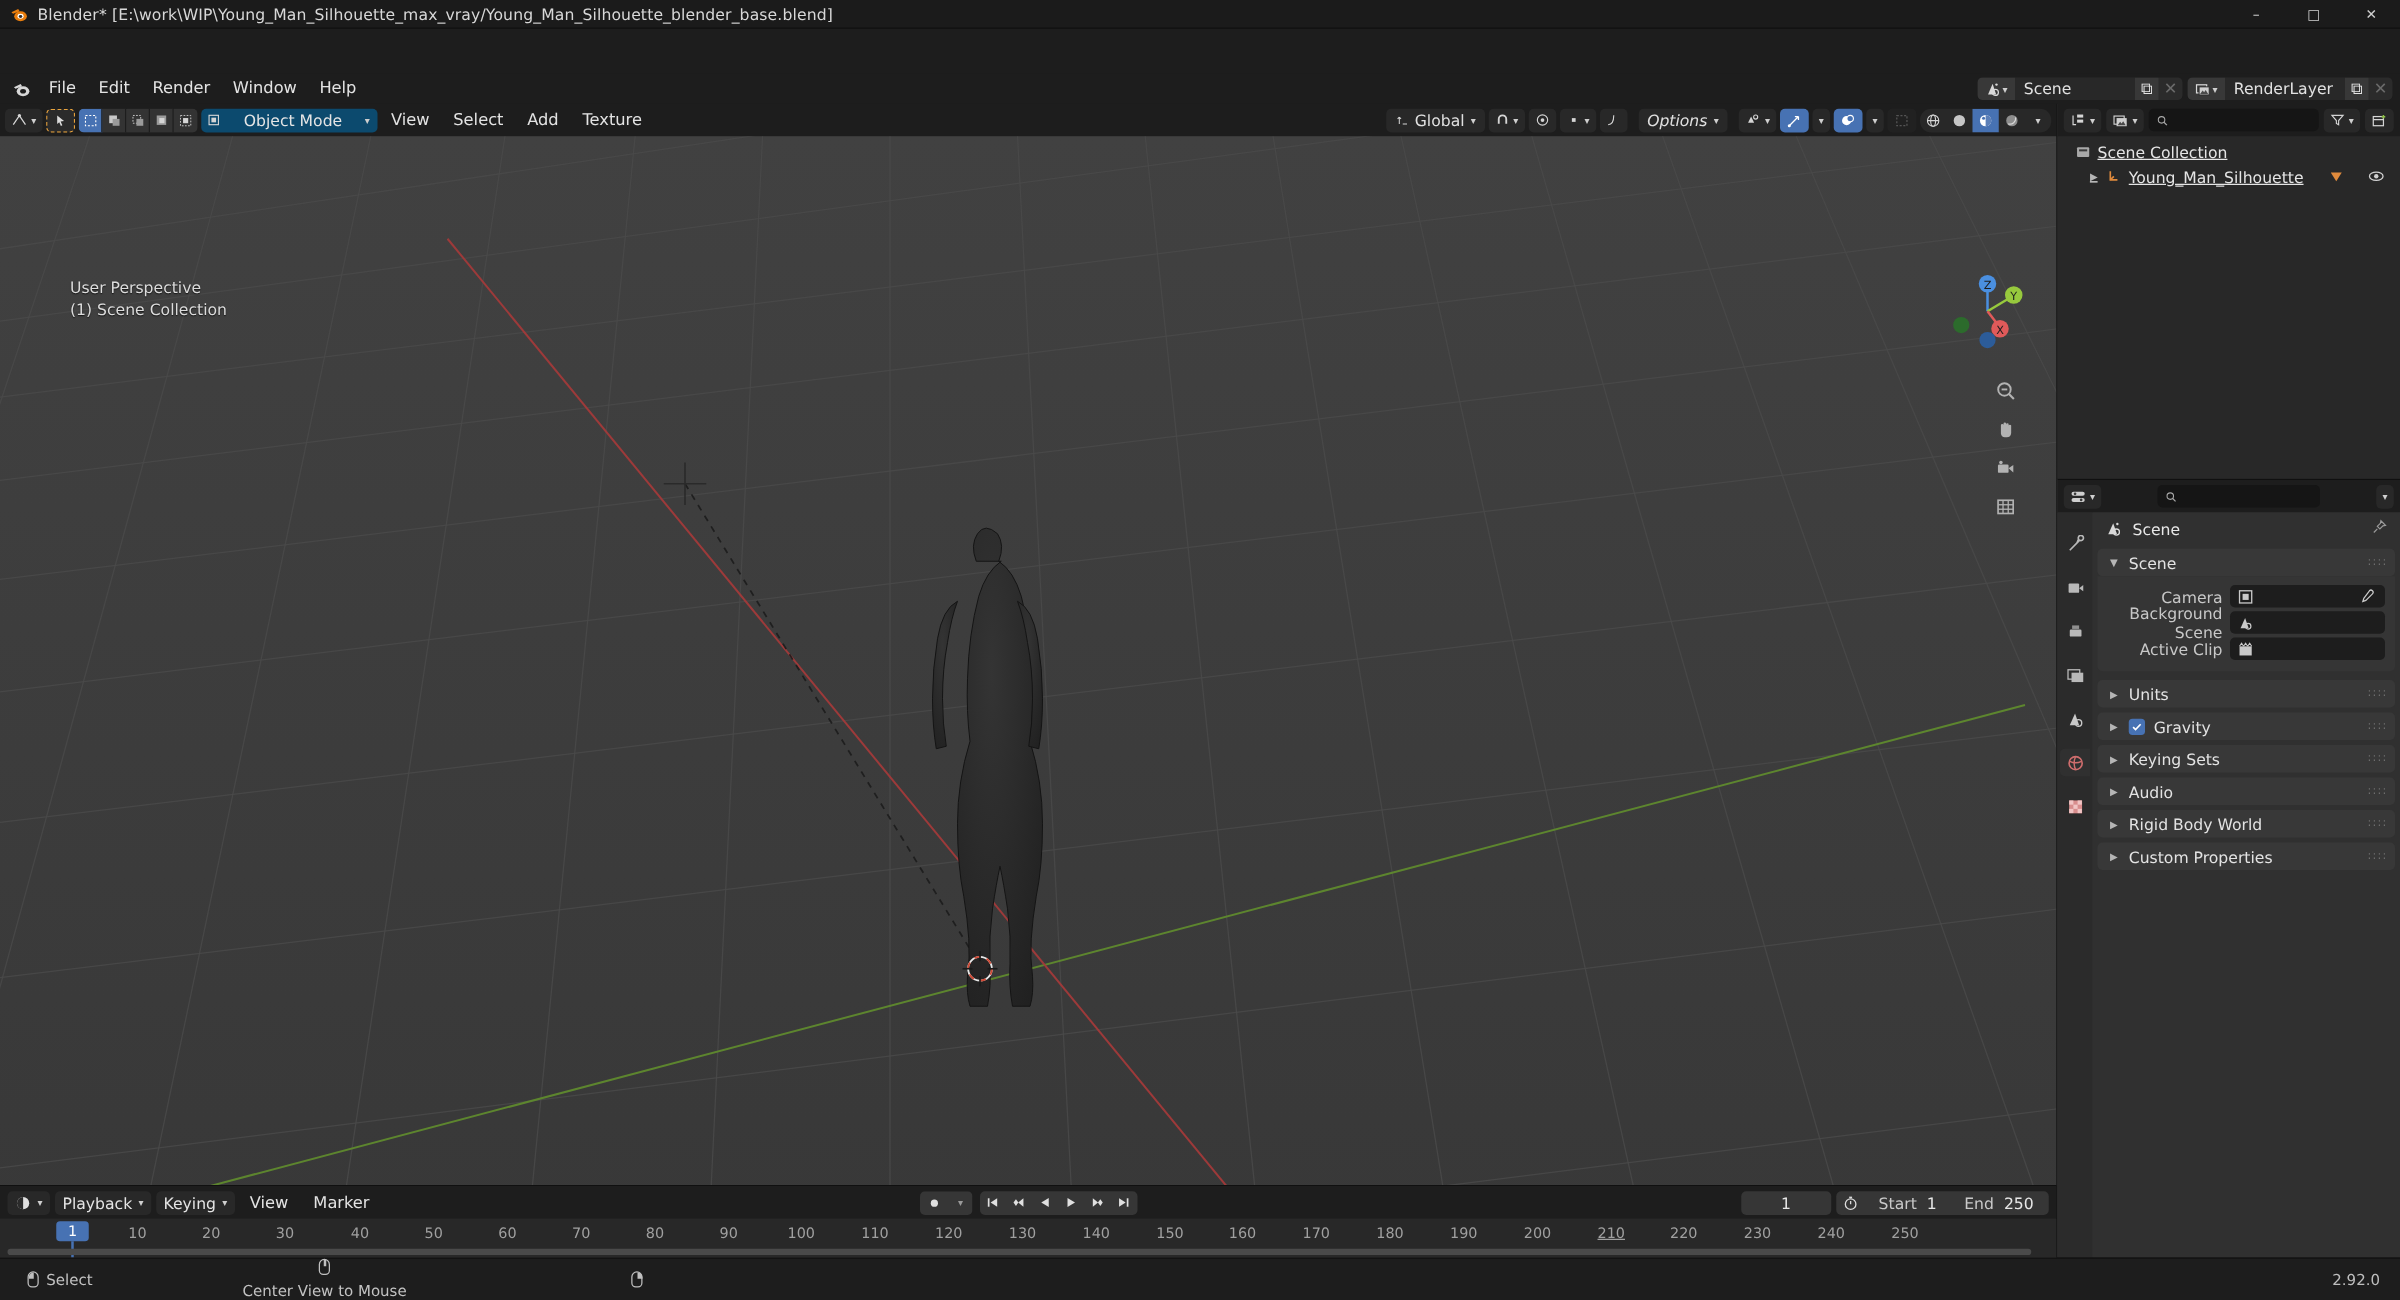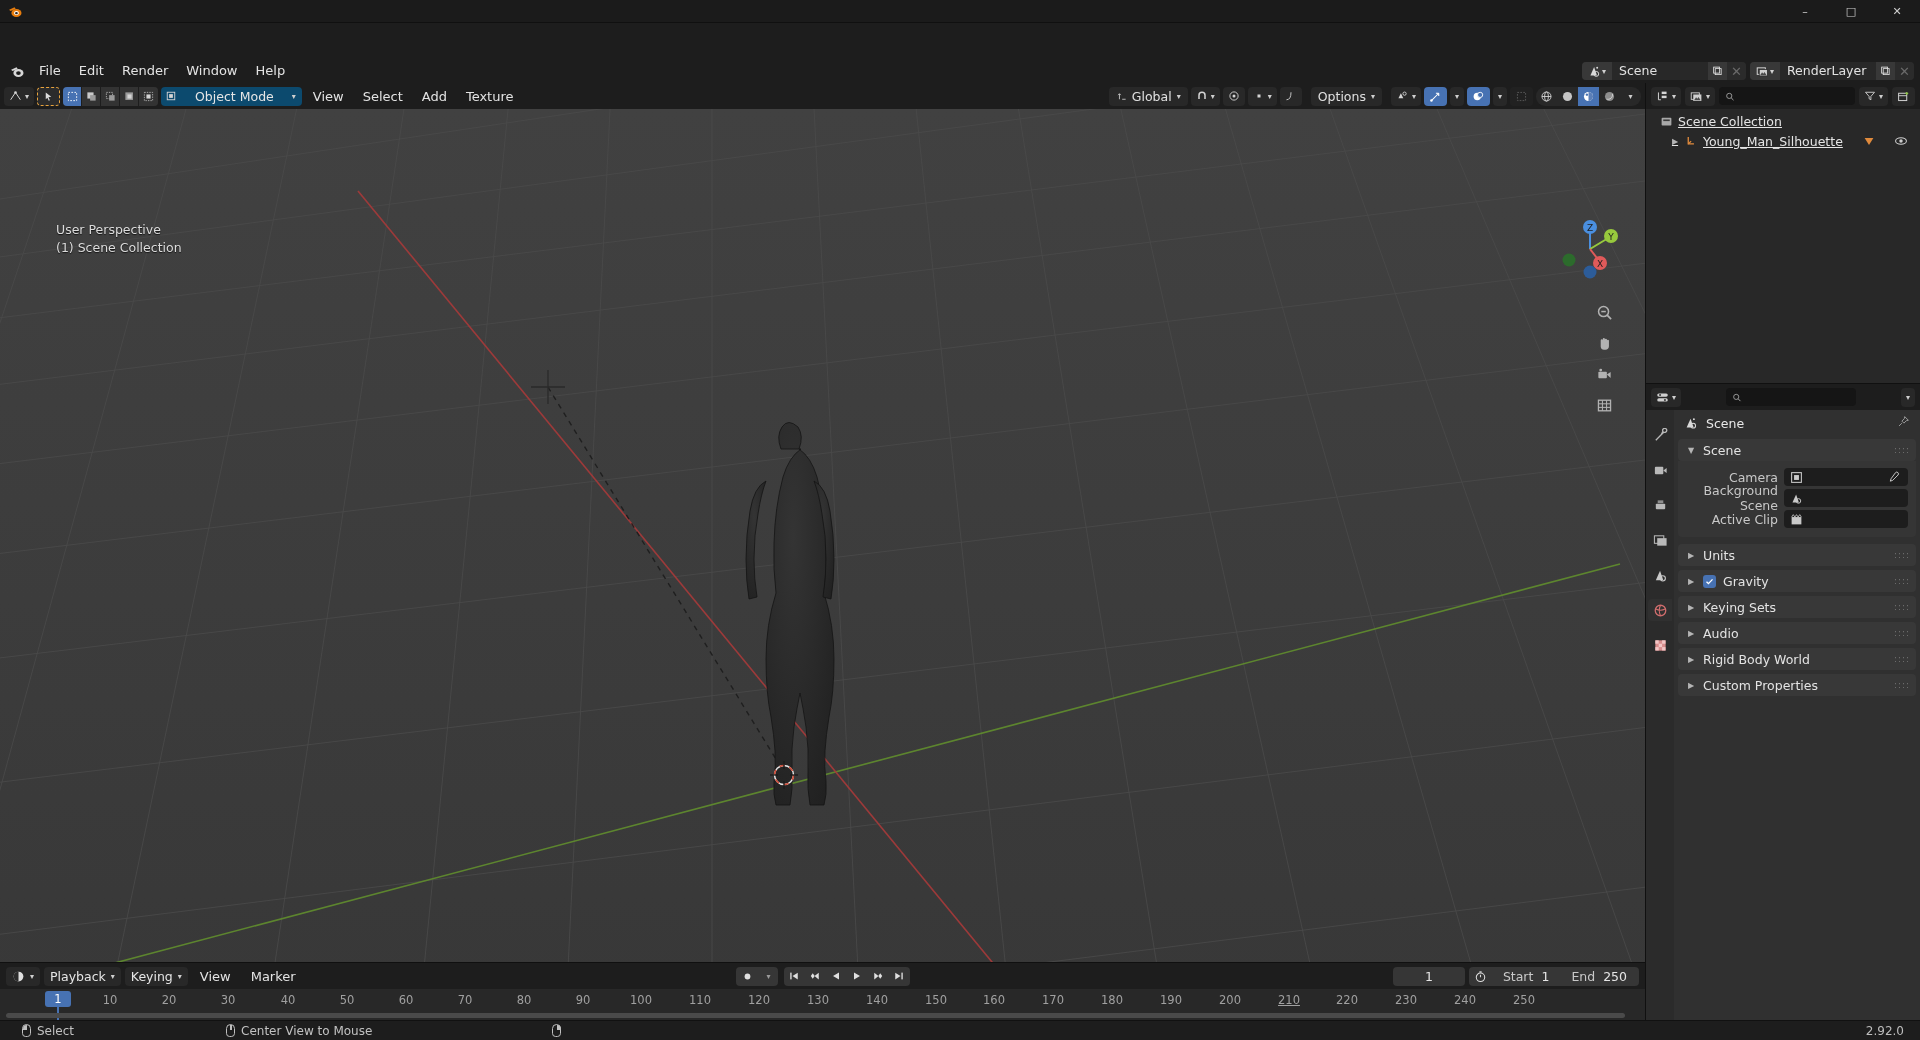--- a/index.html
+++ b/index.html
@@ -141,20 +141,21 @@
 
   <div class="titlebar">
     <span class="blogo">
       <svg width="15" height="15" viewBox="0 0 16 16">
         <ellipse cx="9" cy="9.6" rx="5.4" ry="4.3" fill="#e87d0d"></ellipse>
         <ellipse cx="9" cy="9.6" rx="2.6" ry="2.1" fill="#fff"></ellipse>
         <ellipse cx="9" cy="9.8" rx="1.5" ry="1.2" fill="#2b2b2b"></ellipse>
         <path d="M1.2 6.2 L7 3.4 L8.2 5.4 L2.6 7.4 Z" fill="#e87d0d"></path>
       </svg>
     </span>
+    <span class="ttext">Blender* [E:\work\WIP\Young_Man_Silhouette_max_vray/Young_Man_Silhouette_blender_base.blend]</span>
     <div class="winbtns">
       <div class="winbtn">–</div>
       <div class="winbtn">□</div>
       <div class="winbtn close">✕</div>
     </div>
   </div>
 
   <div class="topbar">
     <span class="tb-logo">
       <svg width="15" height="15" viewBox="0 0 16 16">
@@ -286,21 +287,21 @@
               <svg width="12" height="12" viewBox="0 0 16 16">
                 <rect x="6" y="6" width="4" height="4" fill="#d5d5d5"></rect>
               </svg>
               <span style="font-size:8px;color:#cfcfcf;margin-left:3px;">▾</span>
             </div>
           <div class="hbtn">
               <svg width="12" height="12" viewBox="0 0 16 16">
                 <path d="M2 13 Q8 13 8 3" fill="none" stroke="#d5d5d5" stroke-width="1.2"></path>
               </svg>
             </div>
-          <div class="opt-btn" style="margin-left:6px;">
+          <div class="opt-btn" style="margin-left:6px;font-style:italic;">
             <span>Options</span>
             <span style="font-size:8px;color:#cfcfcf;">▾</span>
           </div>
           <div class="hbtn" style="margin-left:6px;">
               <svg width="13" height="13" viewBox="0 0 16 16">
                 <path d="M3 10 L6 4 L9 10 Z" fill="#d5d5d5"></path>
                 <circle cx="10.5" cy="4.5" r="2" fill="none" stroke="#d5d5d5" stroke-width="1.1"></circle>
               </svg>
               <span style="font-size:8px;color:#cfcfcf;margin-left:3px;">▾</span>
             </div>
@@ -852,21 +853,21 @@
         </div>
       </div>
     </div>
   </div>
 
   <div class="statusbar">
     <div class="st-item" style="margin-left:16px;">
       <span class="mouse-ic l"></span>
       <span>Select</span>
     </div>
-    <div class="st-item" style="margin-left:92px;">
+    <div class="st-item" style="margin-left:60px;flex-direction:column;">
       <span class="mouse-ic m"></span>
       <span>Center View to Mouse</span>
     </div>
     <div class="st-item" style="margin-left:120px;">
       <span class="mouse-ic r"></span>
       <span></span>
     </div>
     <div class="st-ver">2.92.0</div>
   </div>
 </div>

